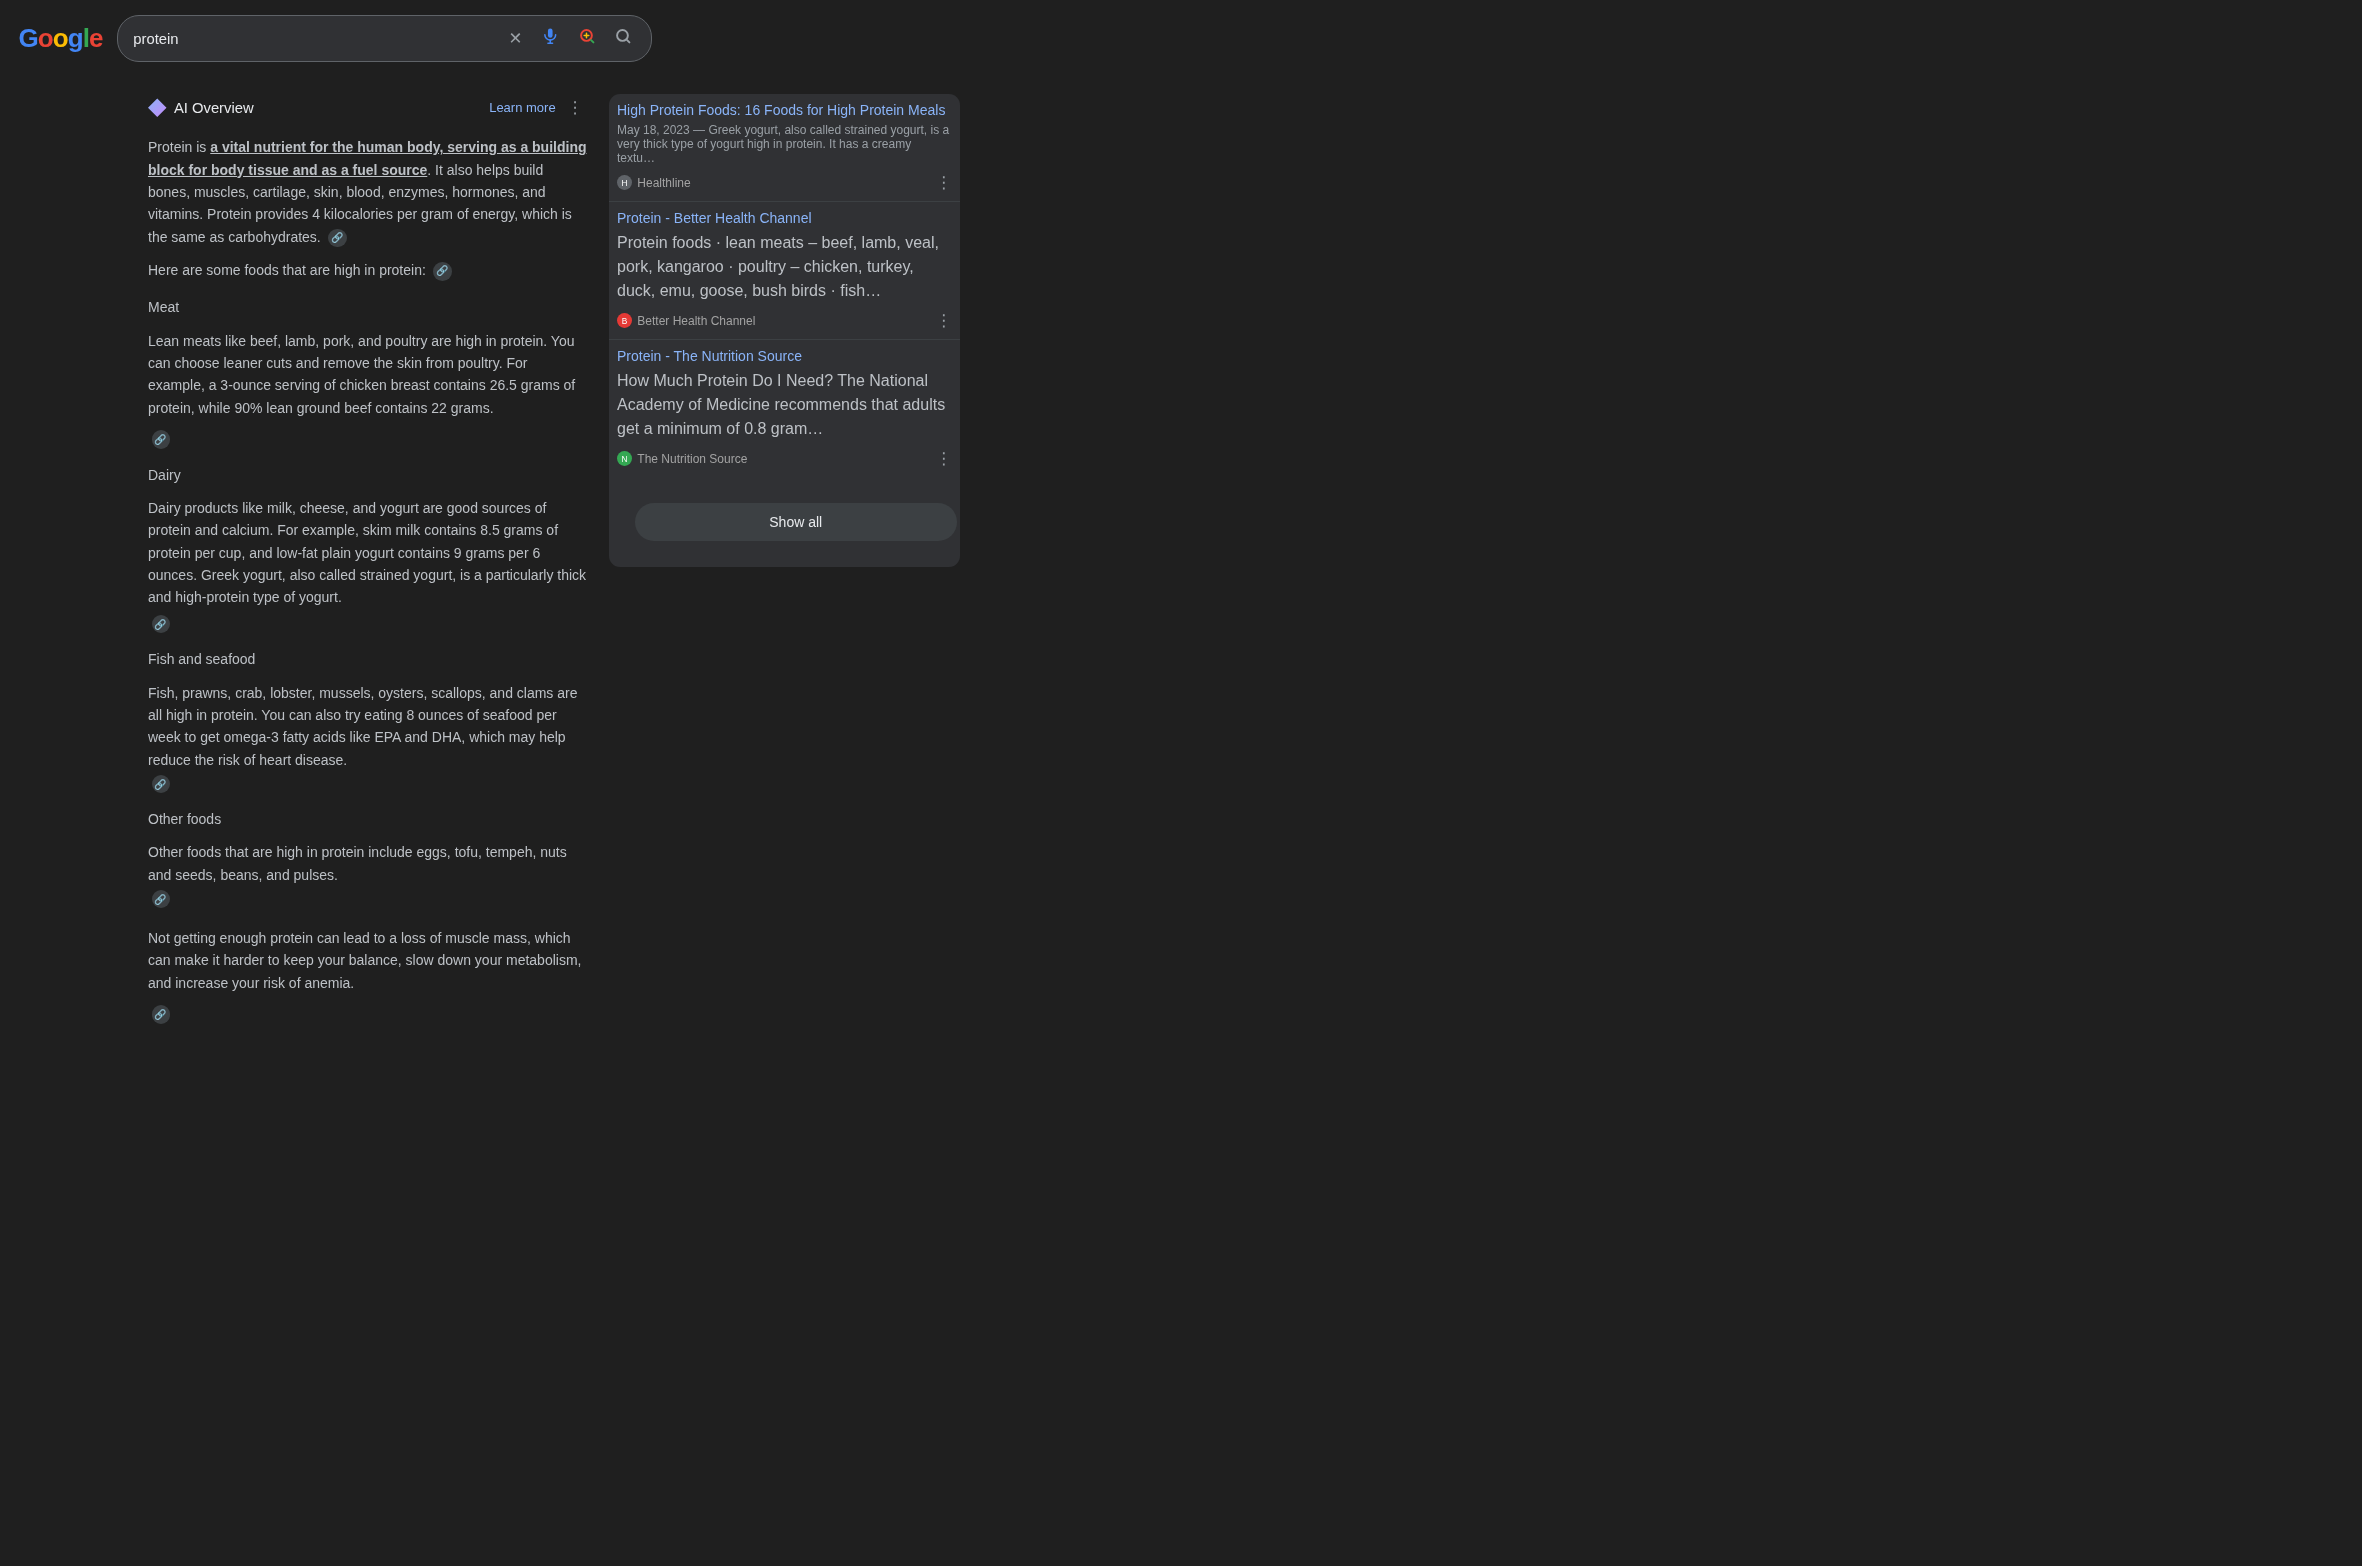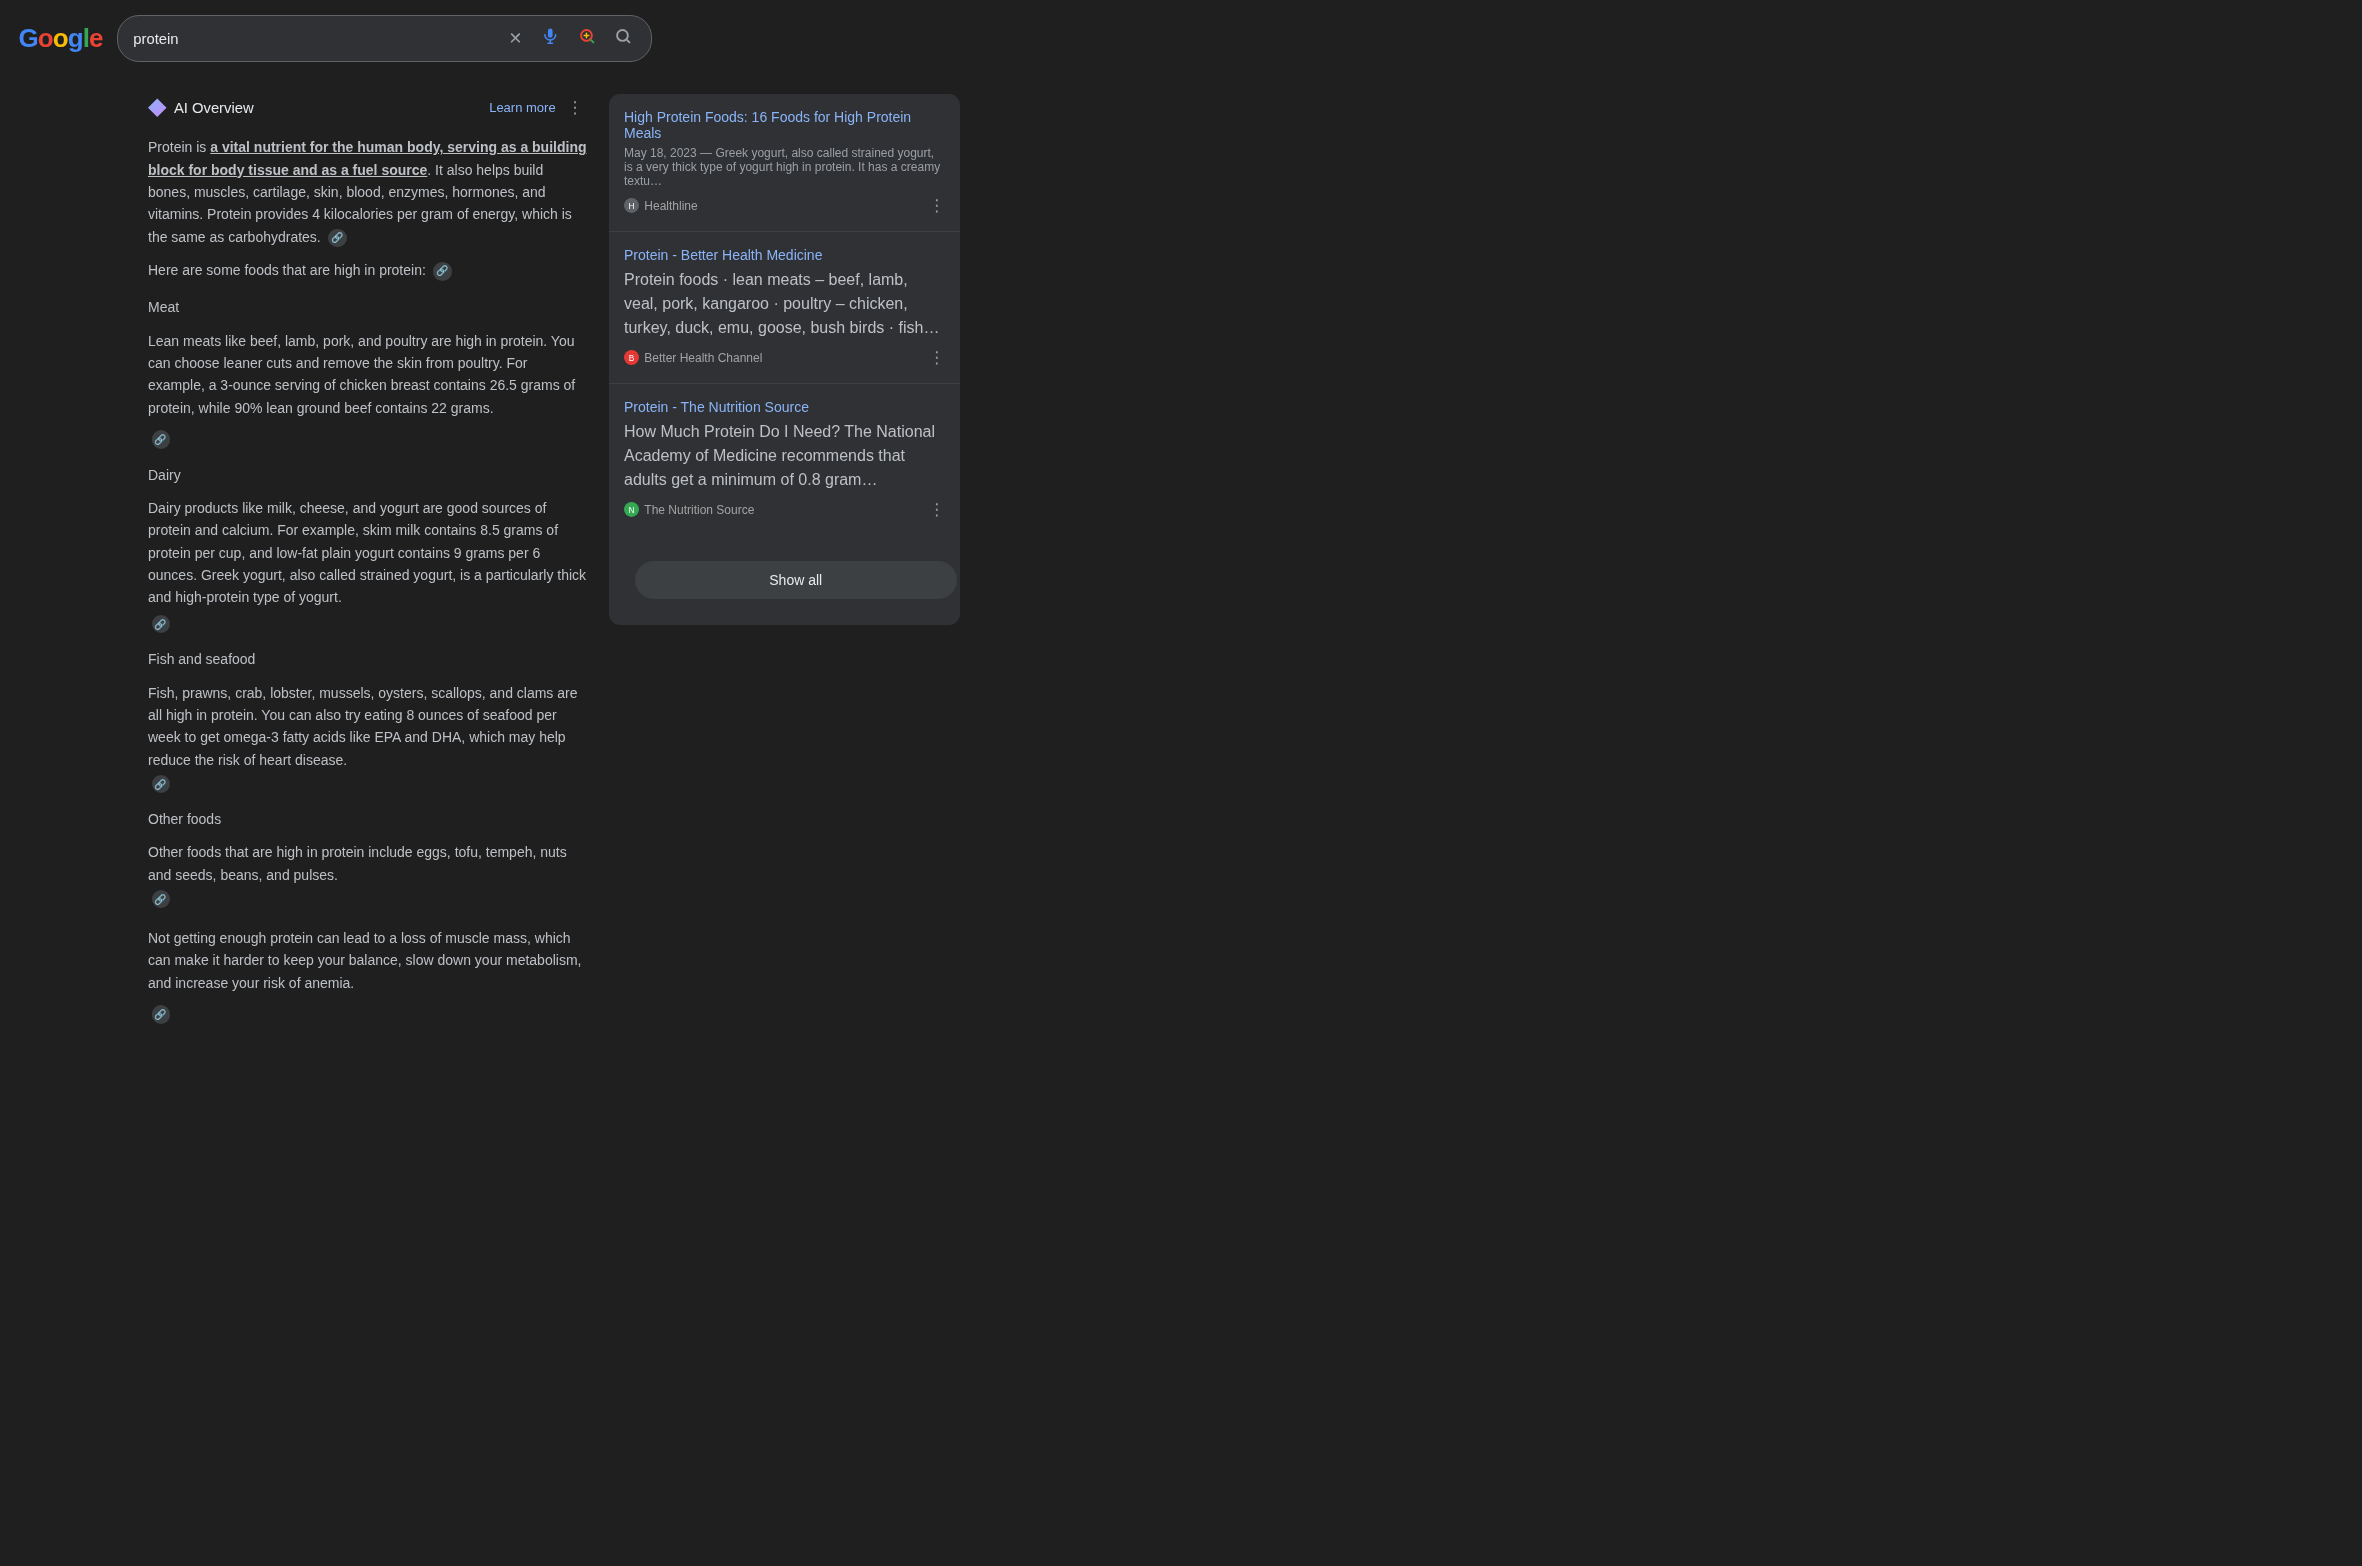--- a/index.html
+++ b/index.html
@@ -222,21 +222,21 @@
     }
 
     .source-card {
       background: #303134;
       border-radius: 11px;
       padding: 0;
       overflow: hidden;
     }
 
     .source-item {
-      padding: 15px;
+      padding: 8px;
       border-bottom: 0.9px solid #3c4043;
     }
 
     .source-item:last-of-type {
       border-bottom: none;
     }
 
     .source-title {
       font-size: 14px;
       color: #8ab4f8;
@@ -429,21 +429,21 @@
               <span>H</span>
             </div>
             <span class="favicon-name">Healthline</span>
           </div>
           <button class="source-more-btn">⋮</button>
         </div>
       </div>
 
       
       <div class="source-item">
-        <div class="source-title">Protein - Better Health Medicine</div>
+        <div class="source-title">Protein - Better Health Channel</div>
         <div class="source-excerpt">Protein foods · lean meats – beef, lamb, veal, pork, kangaroo · poultry – chicken, turkey, duck, emu, goose, bush birds · fish…</div>
         <div class="source-footer">
           <div class="source-favicon">
             <div class="favicon-icon" style="background:#e53935;">
               <span>B</span>
             </div>
             <span class="favicon-name">Better Health Channel</span>
           </div>
           <button class="source-more-btn">⋮</button>
         </div>

